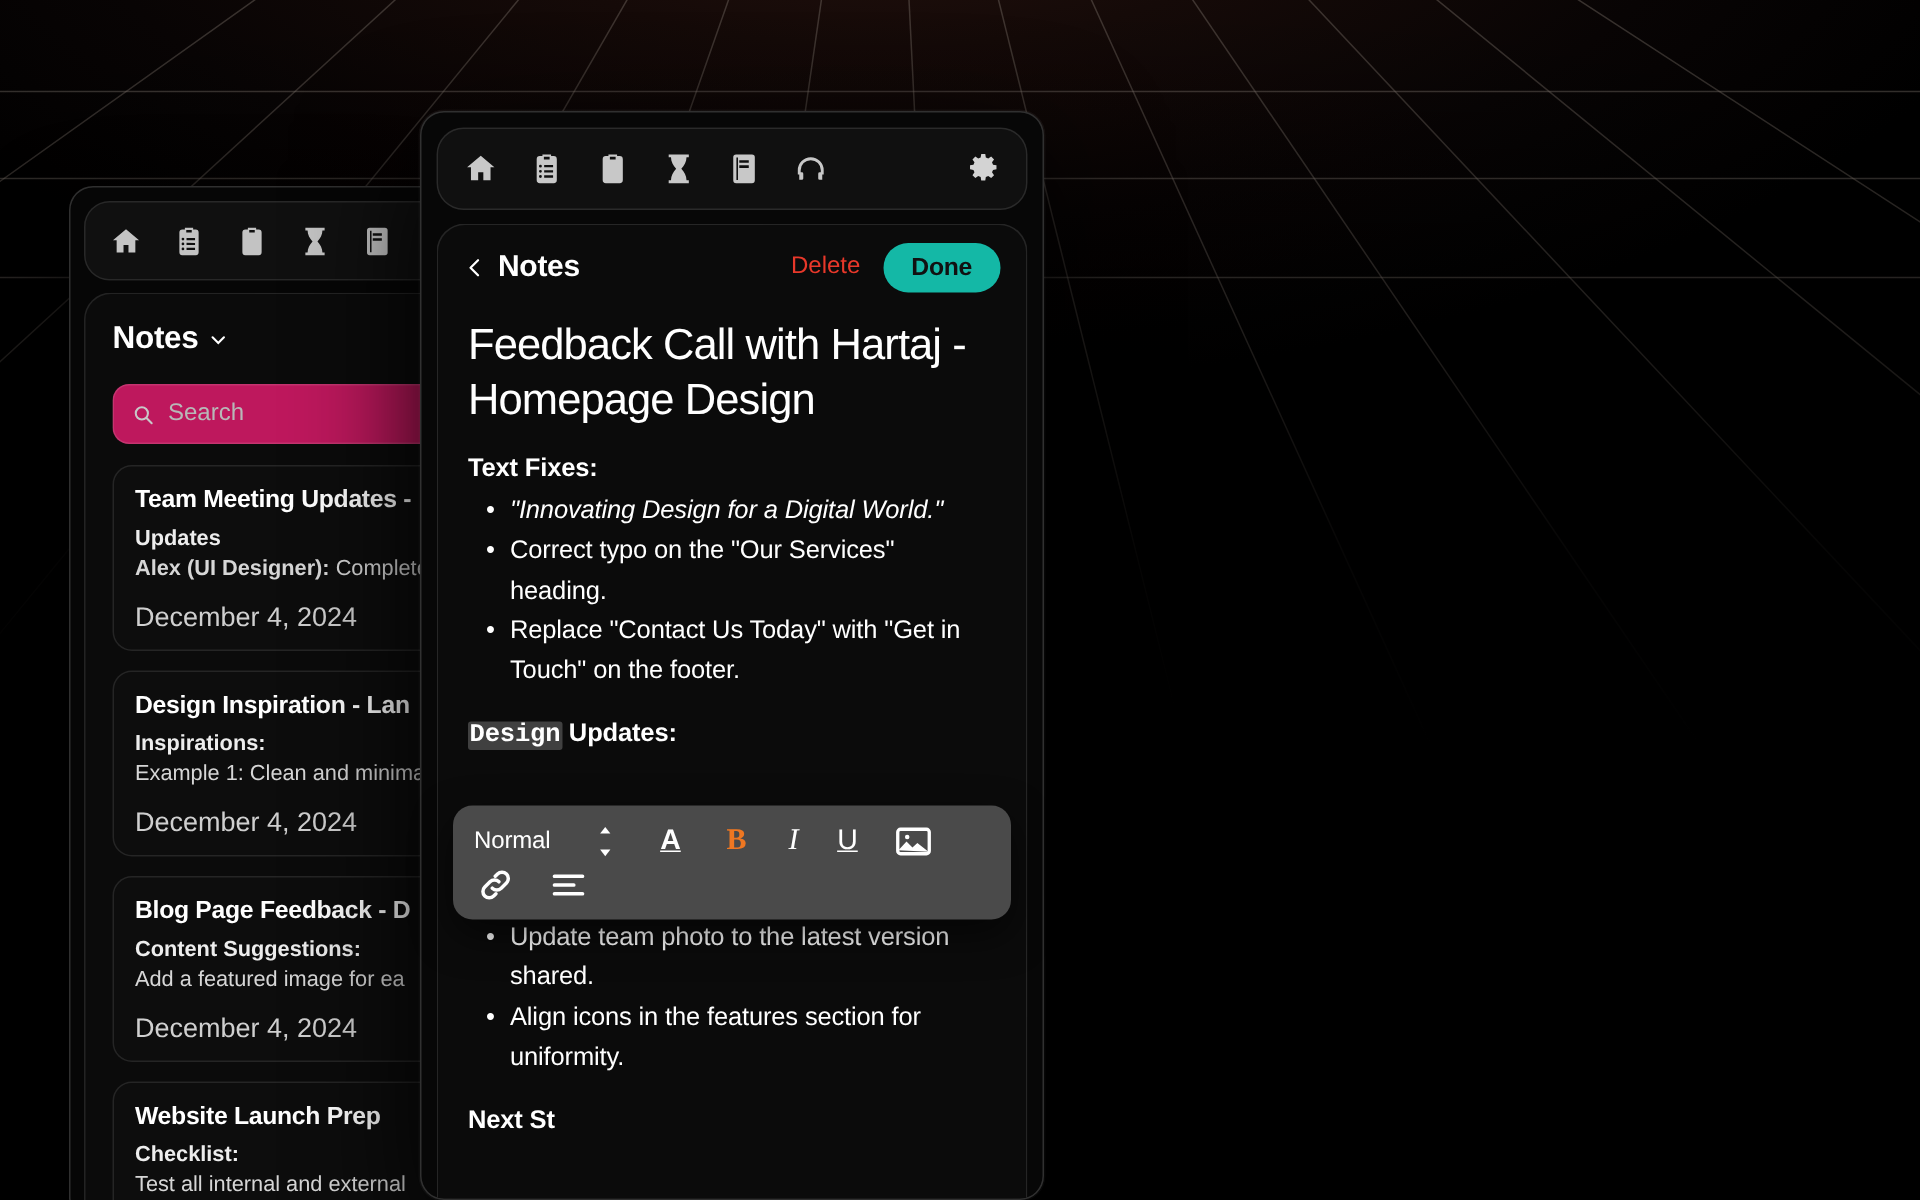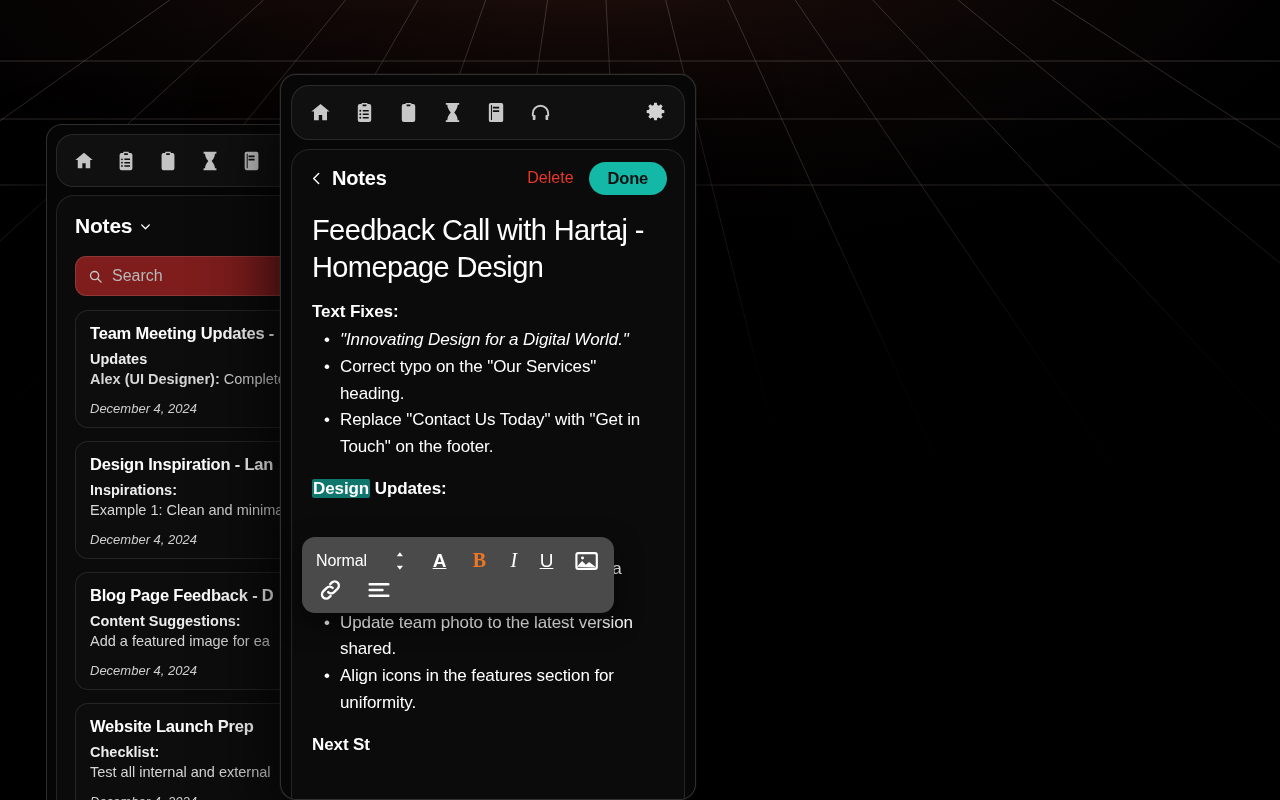--- a/index.html
+++ b/index.html
@@ -82,21 +82,21 @@
   }
   .back-title {
     display: flex; align-items: center; gap: 7px;
     font-size: 21px; font-weight: 700; color: #fff;
     letter-spacing: -0.2px;
     margin-bottom: 18px;
   }
   .search-box {
     height: 40px;
     border-radius: 11px;
-    background: #7f1d1d;
+    background: #be185d;
     border: 1px solid rgba(255,255,255,0.12);
     display: flex; align-items: center; gap: 9px;
     padding: 0 12px;
     margin-bottom: 14px;
   }
   .search-box .ph { font-size: 16px; color: #b8b8b8; }
 
   .note-card {
     border-radius: 13px;
     background: #0d0d0d;
@@ -105,21 +105,21 @@
     margin-bottom: 13px;
     white-space: nowrap;
     overflow: hidden;
   }
   .note-card .nc-title {
     font-size: 16.5px; font-weight: 700; color: #fff;
     letter-spacing: -0.2px; margin-bottom: 6px;
   }
   .note-card .nc-sub { font-size: 14.5px; font-weight: 700; color: #ededed; line-height: 1.38; }
   .note-card .nc-line { font-size: 14.5px; color: #d6d6d6; line-height: 1.38; }
-  .note-card .nc-date { font-size: 13px; font-style: italic; color: #cfcfcf; margin-top: 12px; }
+  .note-card .nc-date { font-size: 18px; color: #cfcfcf; margin-top: 12px; }
 
   
   .panel-front {
     left: 280px;
     top: 74px;
     width: 416px;
     height: 726px;
     background: #070707;
     box-shadow: 0 30px 80px rgba(0,0,0,0.92), 0 0 0 1px rgba(255,255,255,0.05);
     overflow: hidden;
@@ -192,32 +192,33 @@
     letter-spacing: -0.1px;
   }
   .bullets li::before {
     content: "\2022";
     position: absolute;
     left: 12px;
     color: #fff;
   }
   .quote-it { font-style: italic; display: block; }
   .sel {
-    background: #0f766e;
+    background: #404040;
     color: #fff;
     border-radius: 2px;
     padding: 0 1px;
+    font-family: Liberation Mono, monospace;
   }
 
   
   .fmt-bar {
     position: absolute;
     left: 302px;
     top: 537px;
-    width: 312px;
+    width: 372px;
     border-radius: 13px;
     background: #4a4a4a;
     padding: 8px 14px 9px 14px;
     box-shadow: 0 10px 26px rgba(0,0,0,0.55);
   }
   .fmt-row { display: flex; align-items: center; height: 31px; }
   .fmt-row.r2 { height: 28px; }
   .fmt-normal { font-size: 16px; color: #fff; letter-spacing: -0.1px; }
   .fmt-btn {
     display: inline-flex; align-items: center; justify-content: center;

